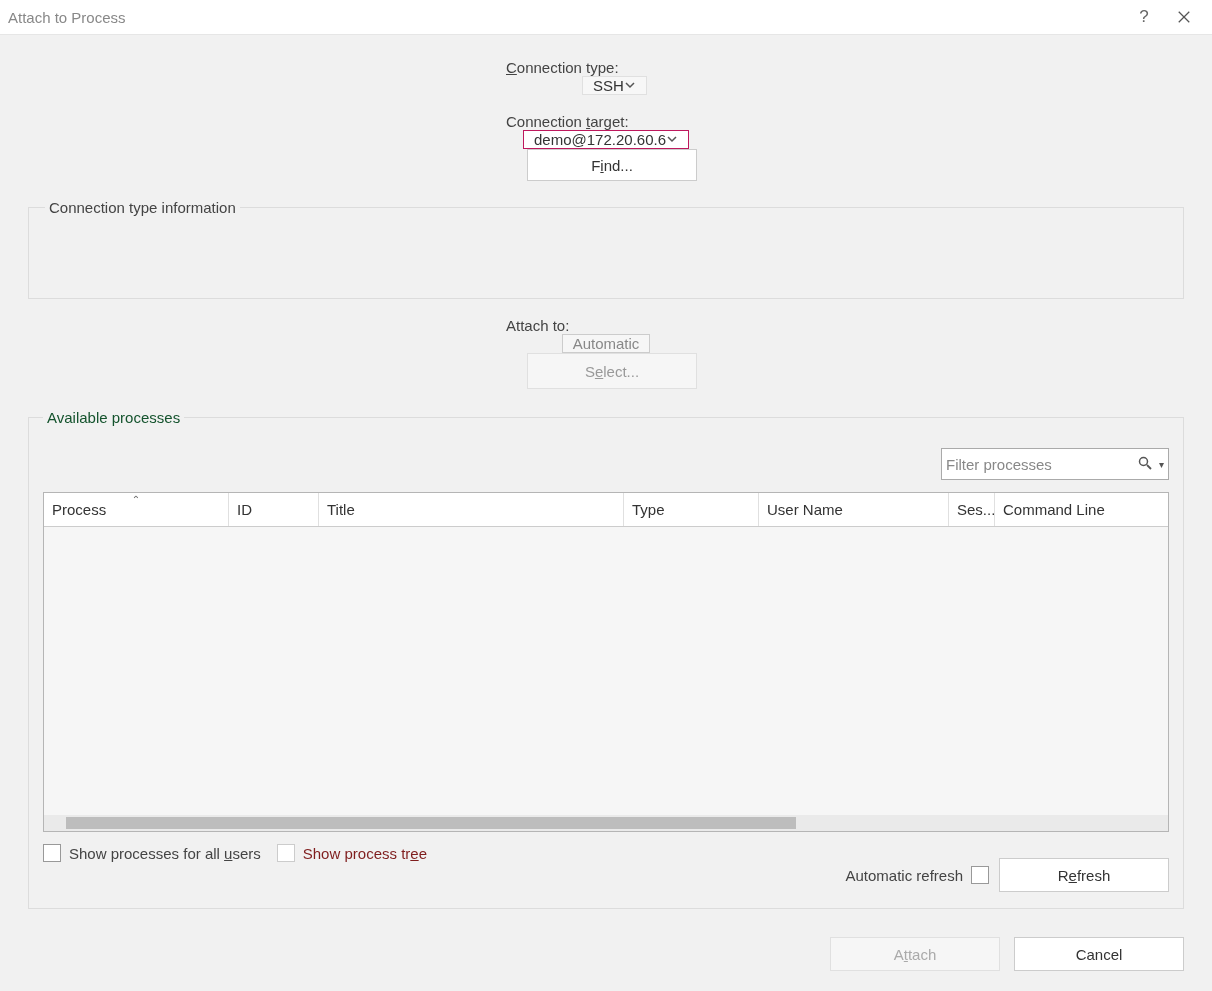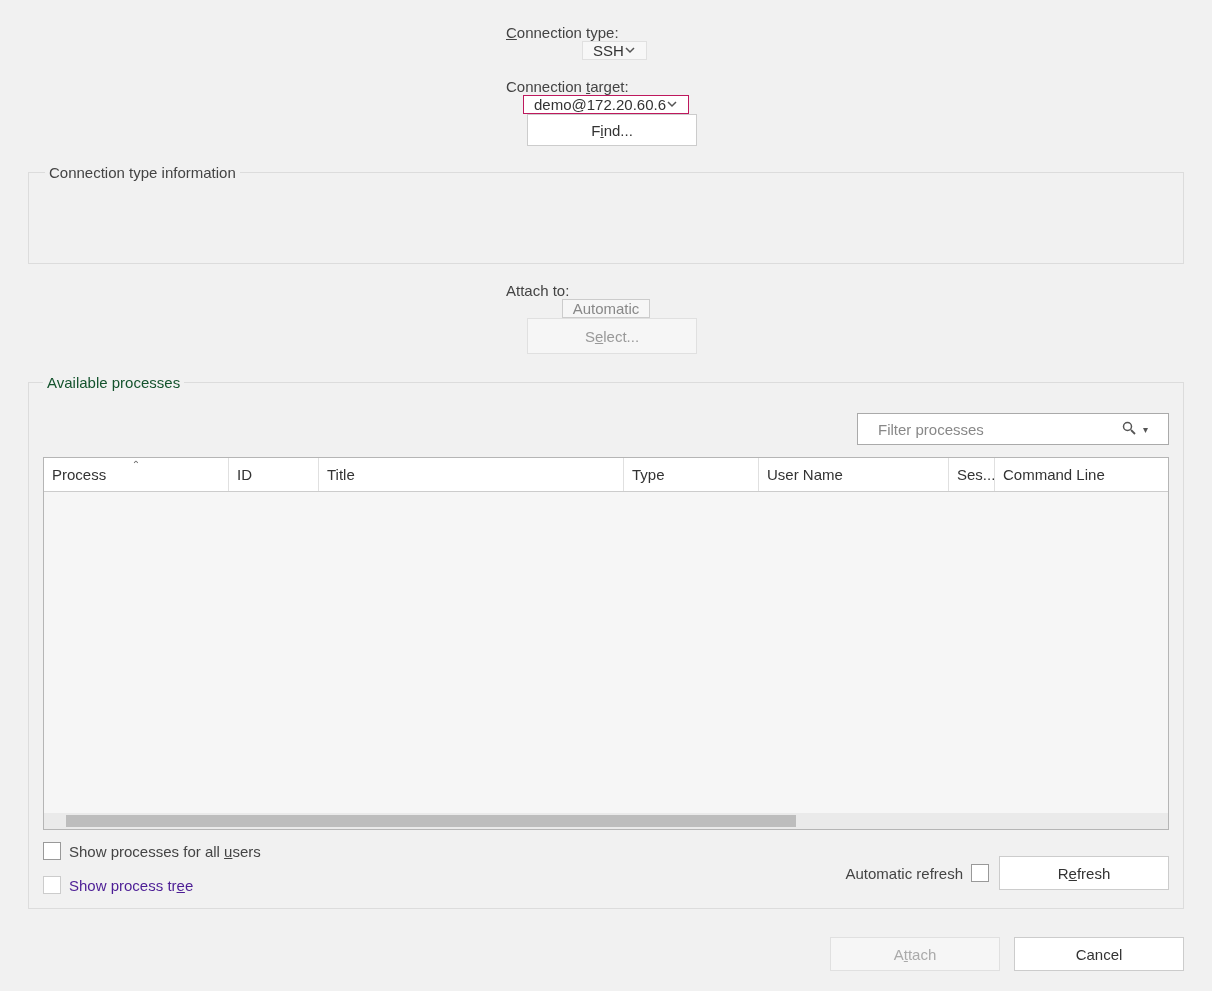--- a/index.html
+++ b/index.html
@@ -137,25 +137,25 @@
   }
   fieldset.avail legend {
     padding: 0 4px;
     color: #14532d;
   }
   .filter-row {
     display: flex; justify-content: flex-end;
     margin-bottom: 12px;
   }
   .filter-box {
-    width: 312px; height: 32px;
+    width: 228px; height: 32px;
     border: 1px solid #aaa;
     background: #fff;
     display: flex; align-items: center;
-    padding: 0 20px;
+    padding: 0 4px;
     color: #888;
   }
   .filter-box .ph { flex: 1; }
   .filter-box .sicon { margin-left: 6px; }
   .filter-box .drop { margin-left: 6px; font-size: 10px; color: #555; }
 
   .grid {
     flex: 1;
     border: 1px solid #b5b5b5;
     background: #f9f9f9;
@@ -206,26 +206,26 @@
     height: 12px;
     width: 730px;
     background: #bdbdbd;
   }
 
   .below-grid {
     display: flex;
     align-items: flex-start;
     margin-top: 12px;
   }
-  .checks { flex: 1; display: flex; flex-direction: column; gap: 16px; }
+  .checks { flex: 1; display: flex; flex-direction: row; gap: 16px; }
   .chk {
     display: flex; align-items: center; gap: 8px;
     color: #444;
   }
-  .chk.disabled { color: #4c1d95; }
+  .chk.disabled { color: #7f1d1d; }
   .chk .box {
     width: 18px; height: 18px;
     border: 1px solid #999;
     background: #fff;
   }
   .chk.disabled .box { border-color: #ccc; }
   .chk .u { text-decoration: underline; }
 
   .right-below {
     display: flex; align-items: center;
@@ -271,20 +271,30 @@
     color: #333;
   }
 
   svg.chev-svg { width: 12px; height: 12px; }
 </style>
 </head>
 <body>
 
 <div class="dialog">
 
+  <div class="titlebar">
+    <div class="title">Attach to Process</div>
+    <div class="tb-btn">?</div>
+    <div class="tb-btn">
+      <svg viewBox="0 0 16 16" width="14" height="14">
+        <line x1="2" y1="2" x2="14" y2="14" stroke="#555" stroke-width="1.5"></line>
+        <line x1="14" y1="2" x2="2" y2="14" stroke="#555" stroke-width="1.5"></line>
+      </svg>
+    </div>
+  </div>
 
   <div class="body">
 
     <div class="row">
       <div class="label">
         <span class="u">C</span><span>onnection type:</span>
       </div>
       <div class="conn-type">
         <span>SSH</span>
         <span class="chev">

